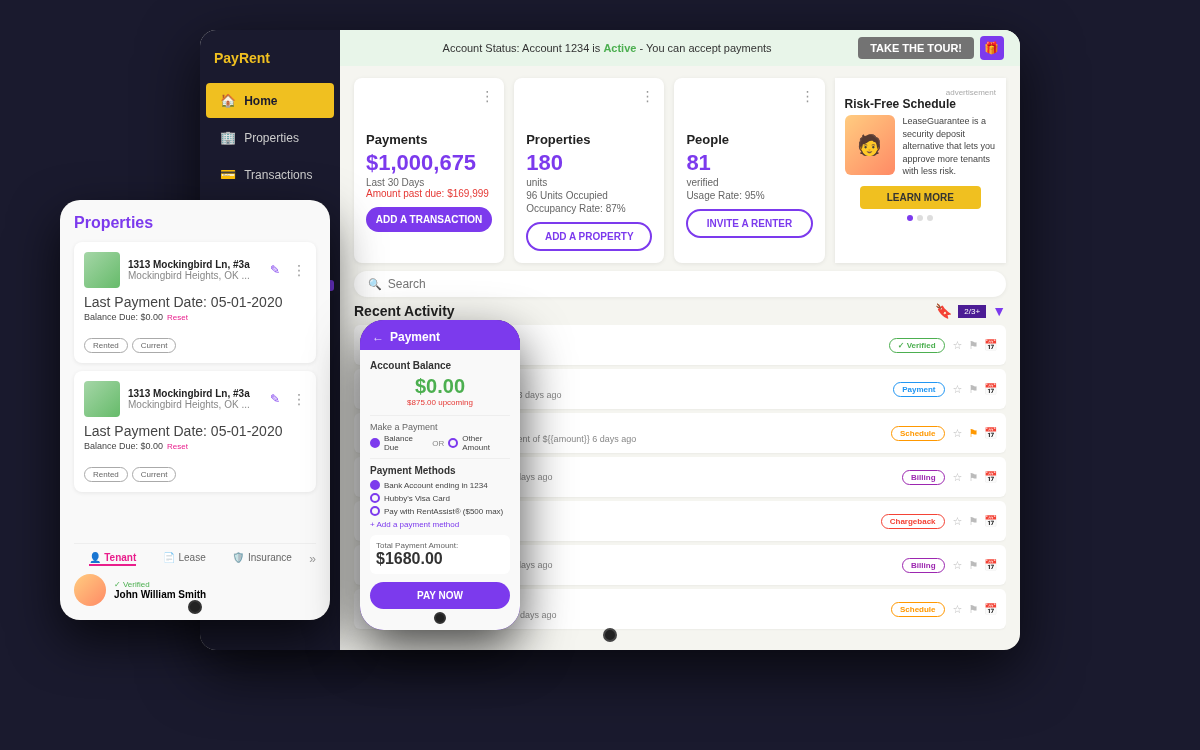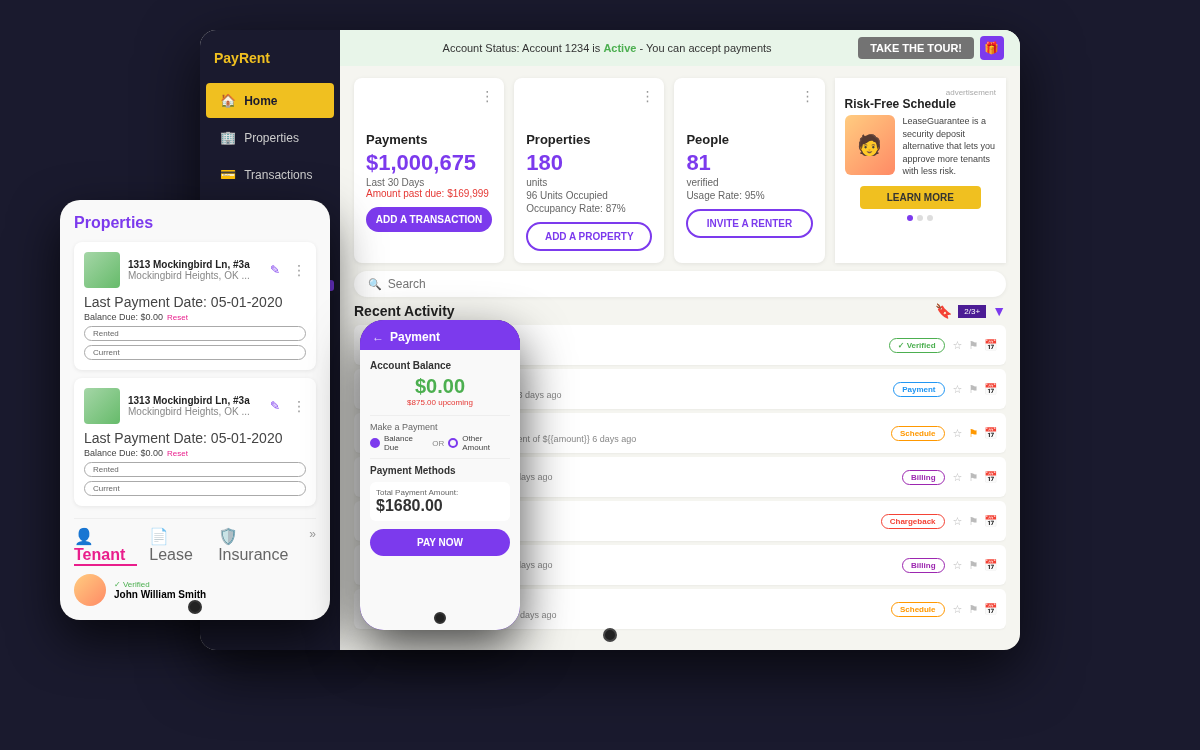--- a/index.html
+++ b/index.html
@@ -391,41 +391,42 @@
       width: 36px;
       height: 36px;
       border-radius: 4px;
       background: linear-gradient(135deg, #a5d6a7, #66bb6a);
       flex-shrink: 0;
     }
     .prop-name { font-size: 10px; font-weight: 700; color: #222; }
     .prop-addr { font-size: 10px; color: #888; }
     .prop-meta { font-size: 14px; color: #444; margin-bottom: 2px; }
     .prop-balance { font-size: 9px; color: #444; }
-    .prop-tags { display: flex; gap: 4px; margin-top: 4px; flex-direction: column; }
+    .prop-tags { display: flex; gap: 4px; margin-top: 16px; }
     .prop-tag {
       font-size: 8px;
       padding: 2px 8px;
       border-radius: 10px;
       border: 1px solid #aaa;
       color: #666;
     }
     .prop-reset { font-size: 8px; color: #e91e8c; cursor: pointer; }
     .tablet-tabs {
       display: flex;
       gap: 12px;
       border-top: 1px solid #eee;
       padding-top: 8px;
       margin-top: auto;
     }
     .tablet-tab {
-      font-size: 16px;
+      font-size: 10px;
       color: #666;
       cursor: pointer;
       padding-bottom: 0;
+      margin-left: 15px;
     }
     .tablet-tab.active {
       color: #e91e8c;
       border-bottom: 2px solid #e91e8c;
       font-weight: 700;
     }
     .tablet-tenant {
       display: flex;
       align-items: center;
       gap: 8px;
@@ -857,20 +858,35 @@
       <div class="phone-label">Make a Payment</div>
       <div style="display:flex;align-items:center;gap:4px;margin-bottom:4px;">
         <div class="method-radio selected"></div>
         <span style="font-size:8px;color:#444;">Balance Due</span>
         <span style="font-size:8px;color:#888;">OR</span>
         <div class="method-radio"></div>
         <span style="font-size:8px;color:#444;">Other Amount</span>
       </div>
       <div class="phone-divider"></div>
       <div class="phone-section-title">Payment Methods</div>
+      <div class="phone-methods">
+        <div class="method-item">
+          <div class="method-radio selected"></div>
+          <span class="method-text">Bank Account ending in 1234</span>
+        </div>
+        <div class="method-item">
+          <div class="method-radio"></div>
+          <span class="method-text">Hubby's Visa Card</span>
+        </div>
+        <div class="method-item">
+          <div class="method-radio"></div>
+          <span class="method-text">Pay with RentAssist® ($500 max)</span>
+        </div>
+        <div class="add-method">+ Add a payment method</div>
+      </div>
       <div class="phone-total-section">
         <div class="phone-total-label">Total Payment Amount:</div>
         <div class="phone-total-amount">$1680.00</div>
       </div>
       <button class="pay-btn">PAY NOW</button>
     </div>
   </div>
   <div class="phone-home"></div>
 </div>
 

